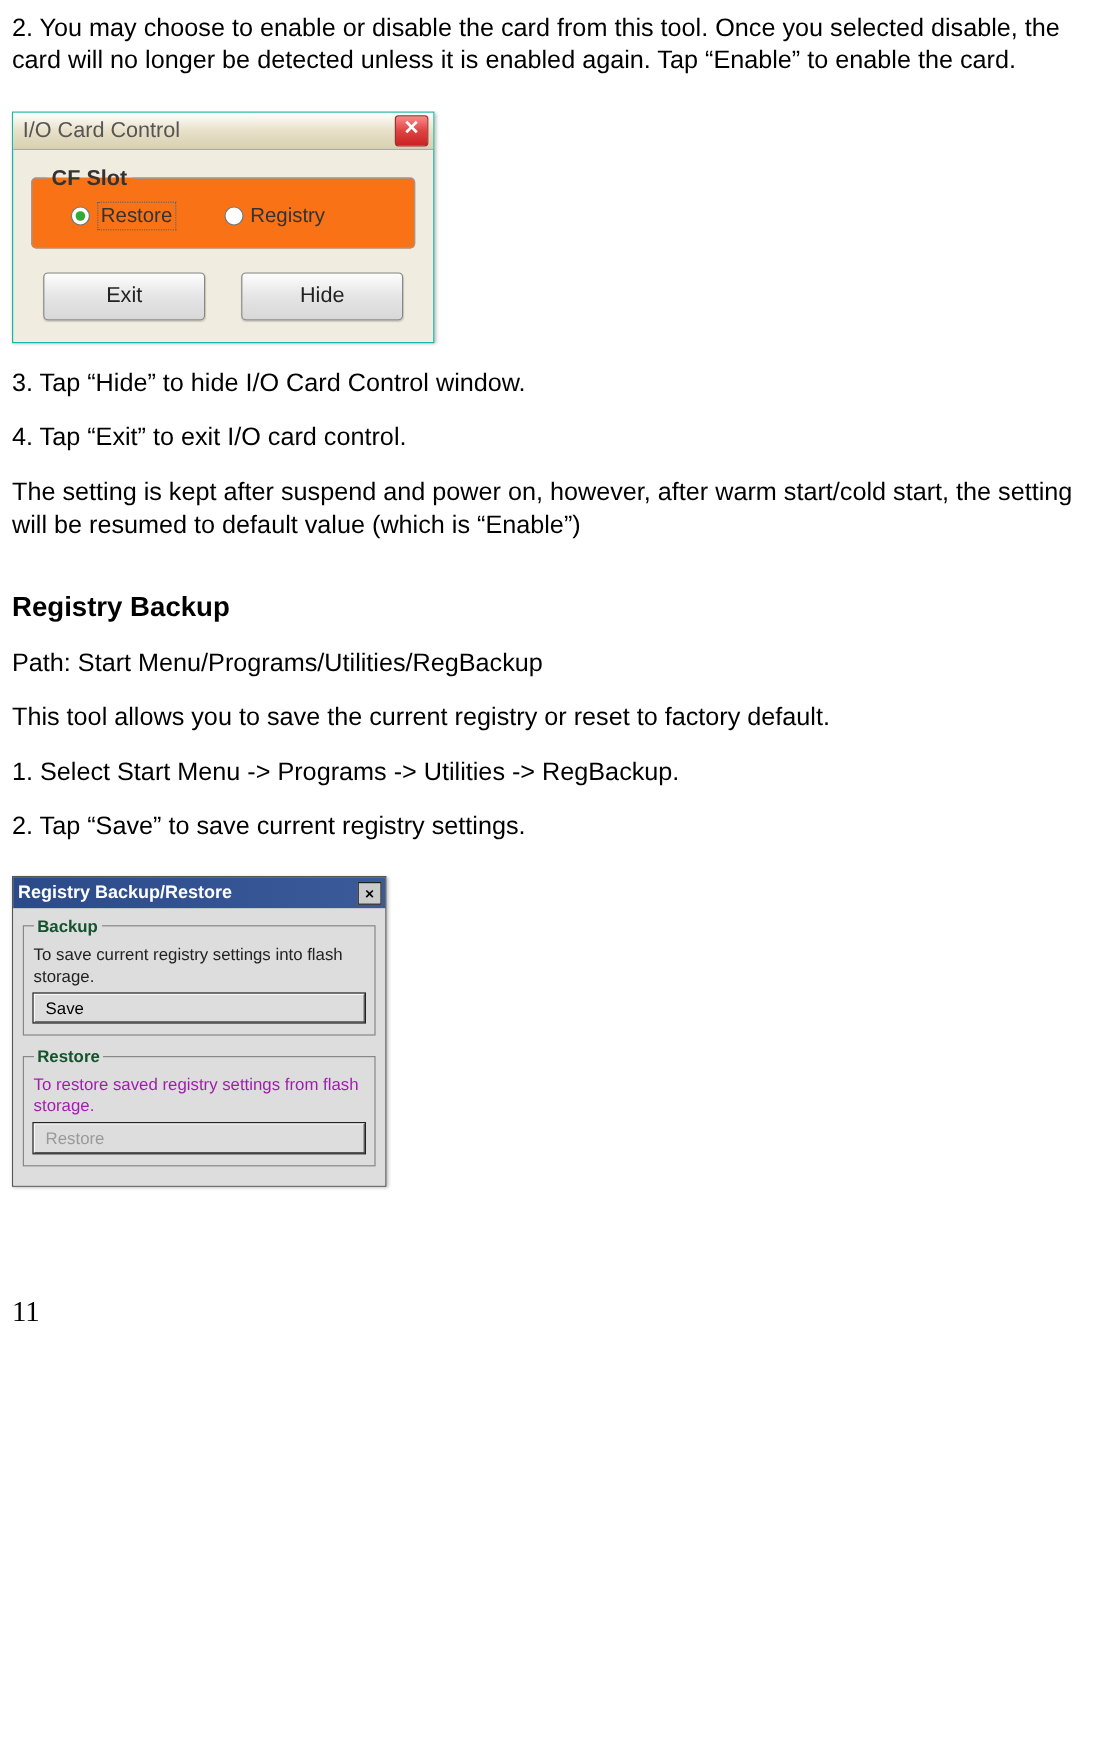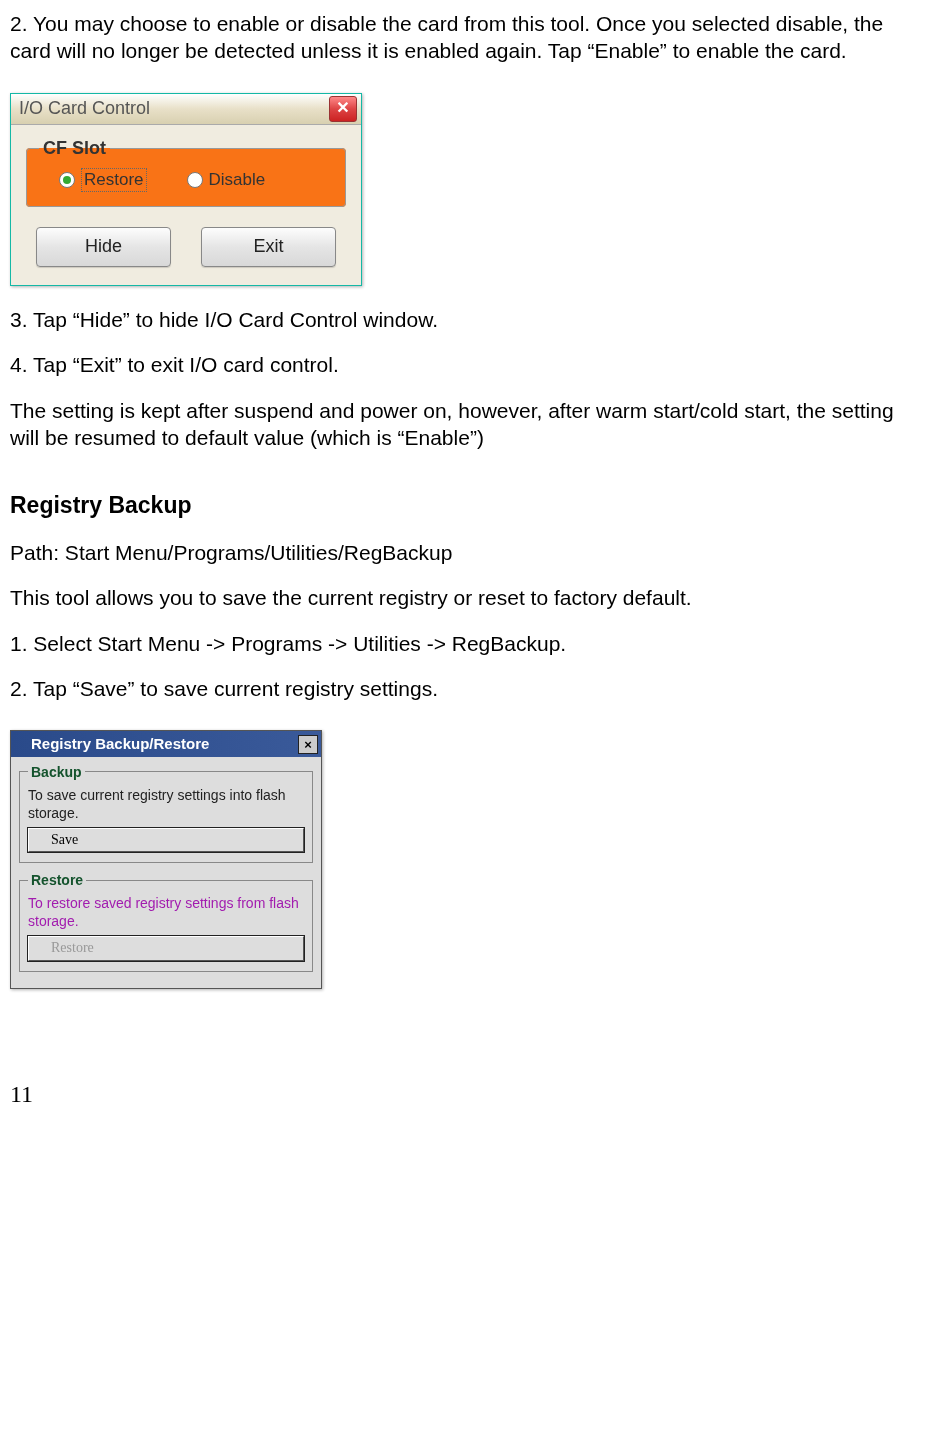--- a/index.html
+++ b/index.html
@@ -132,21 +132,21 @@
       box-shadow: 1px 1px 3px rgba(0,0,0,0.3);
       font-family: Tahoma, Arial, sans-serif;
       filter: blur(0.3px);
     }
     .reg-title {
       background: linear-gradient(to right, #2a4a8a, #3a5a9a);
       color: #fff;
       font-weight: bold;
       display: flex;
       align-items: center;
-      padding: 3px 3px 3px 20px;
+      padding: 3px 3px 3px 4px;
       font-size: 15px;
     }
     .reg-title-text { flex: 1; }
     .reg-close {
       width: 18px;
       height: 17px;
       background: #ccc;
       border: 1px solid #222;
       color: #000;
       font-size: 13px;
@@ -178,24 +178,23 @@
     .reg-text.disabled { color: #a21caf; }
     .reg-btn {
       display: block;
       margin: 0 auto;
       background: #ddd;
       border-top: 1px solid #fff;
       border-left: 1px solid #fff;
       border-right: 1px solid #555;
       border-bottom: 1px solid #555;
       outline: 1px solid #222;
-      padding: 2px 22px;
+      padding: 2px 9px;
       font-size: 14px;
       color: #000;
-      font-family: Liberation Serif, serif;
     }
     .reg-btn.disabled { color: #999; }
     .pagenum {
       font-family: Liberation Serif, serif;
       font-size: 24px;
       margin-top: 70px;
     }
   </style>
 </head>
 <body>
@@ -213,27 +212,27 @@
     <div class="io-body">
       <fieldset class="cf-fieldset">
         <legend class="cf-legend">CF Slot</legend>
         <div class="radios">
           <div class="radio-opt">
             <span class="radio-circle selected"></span>
             <span class="enable-txt">Restore</span>
           </div>
           <div class="radio-opt">
             <span class="radio-circle"></span>
-            <span>Disable</span>
+            <span>Registry</span>
           </div>
         </div>
       </fieldset>
       <div class="io-buttons">
+        <div class="btn">Exit</div>
         <div class="btn">Hide</div>
-        <div class="btn">Exit</div>
       </div>
     </div>
   </div>
 </div>
 
 <p>3. Tap “Hide” to hide I/O Card Control window.</p>
 <p>4. Tap “Exit” to exit I/O card control.</p>
 <p>The setting is kept after suspend and power on, however, after warm start/cold start, the setting will be resumed to default value (which is “Enable”)</p>
 
 <div class="heading">Registry Backup</div>

